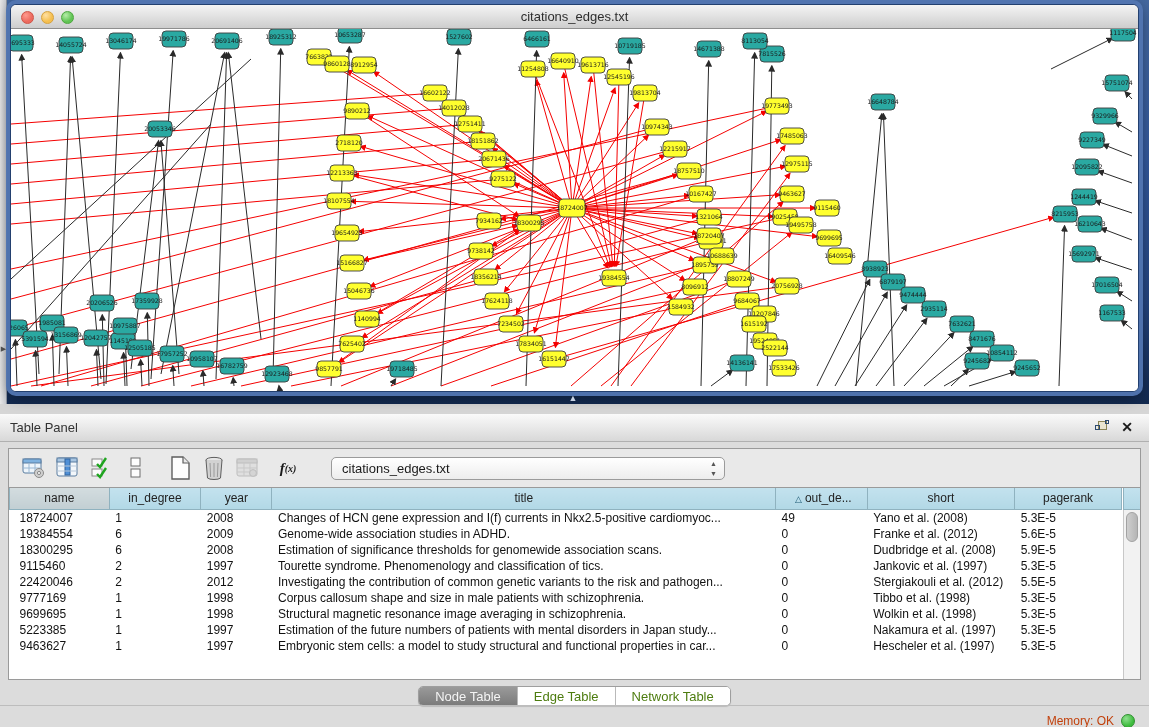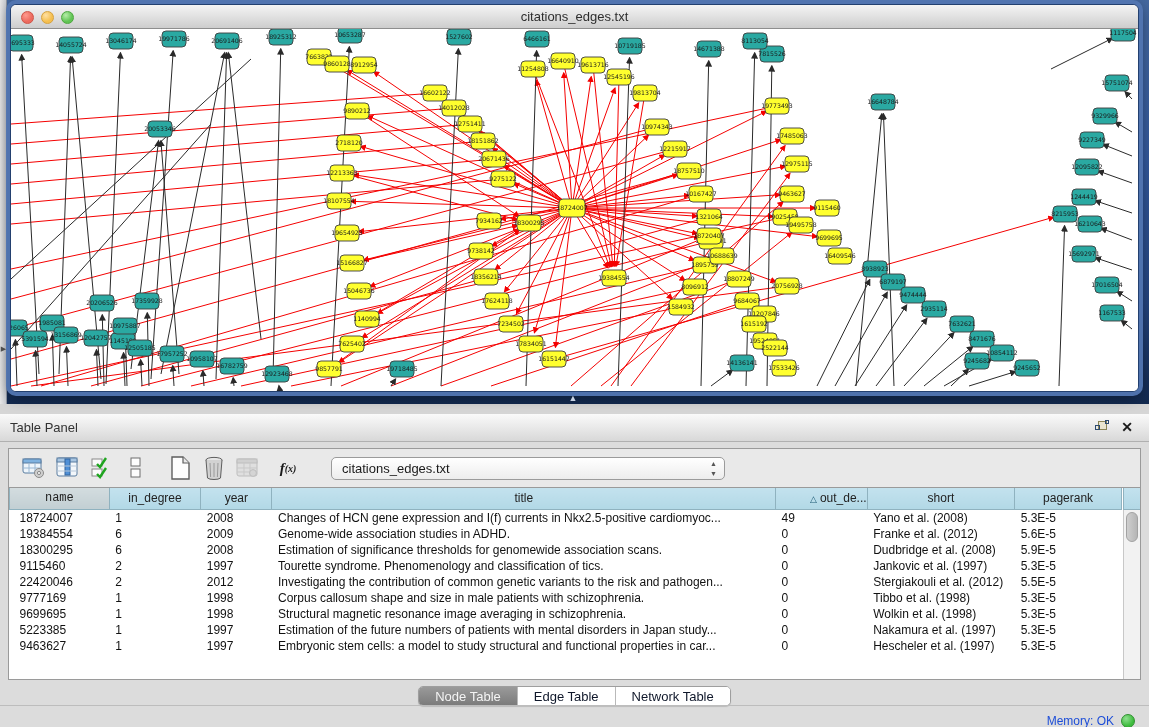--- a/index.html
+++ b/index.html
@@ -46,37 +46,37 @@
   .fx small { font-size:10px; }
   .combo { margin-left:22px; width:394px; height:23px; border:1px solid #9b9b9b; border-radius:5px;
     background:linear-gradient(180deg,#ffffff,#ededed); font-size:13px; color:#1a1a1a;
     line-height:21px; padding-left:10px; position:relative; cursor:pointer; }
   .combo .arrows { position:absolute; right:7px; top:1px; font-size:7px; line-height:10px; color:#555; text-align:center; }
 
   .table-wrap { position:absolute; left:0; top:38px; right:0; bottom:0; background:#fff; border-top:1px solid #9a9a9a; }
   table { border-collapse:collapse; table-layout:fixed; width:1113px; font-size:12px; color:#111; }
   th { height:21px; background:linear-gradient(180deg,#c3e2ee,#b2d8e6); border:1px solid #8fb2bf;
     border-top:none; font-weight:normal; font-size:12px; color:#222; text-align:center; overflow:hidden; white-space:nowrap; }
-  th.first { background:linear-gradient(180deg,#d3dcdf,#c2cfd3);font-family:Liberation Mono, monospace; }
+  th.first { background:linear-gradient(180deg,#d3dcdf,#c2cfd3); }
   td { height:16px; line-height:16px; padding:0 0 0 6px; overflow:hidden; white-space:nowrap; border:none; }
   td.c0 { padding-left:10px; }
   .sort-glyph { font-size:9px; color:#1c5a74; margin-right:3px; }
   .vscroll { position:absolute; right:0; top:22px; bottom:0; width:17px; background:#f2f2f2; border-left:1px solid #c8c8c8; }
   .vthumb { position:absolute; left:2px; top:2px; width:12px; height:30px; background:linear-gradient(90deg,#cfcfcf,#b5b5b5); border:1px solid #a2a2a2; border-radius:6px; }
   .corner { position:absolute; right:0; top:0; width:17px; height:22px; background:linear-gradient(180deg,#c3e2ee,#b2d8e6); border-left:1px solid #8fb2bf; border-bottom:1px solid #8fb2bf; }
 
   .tabs-row { position:absolute; left:0; top:272px; width:100%; display:flex; justify-content:center; }
   .seg { display:flex; height:20px; border:1px solid #9e9e9e; border-radius:5px; overflow:hidden; background:#fff; box-shadow:0 1px 1px rgba(0,0,0,.15); }
-  .seg button { border:none; background:#fff; font-family:"Liberation Sans",sans-serif; font-size:13px; color:#0f172a;
+  .seg button { border:none; background:#fff; font-family:"Liberation Sans",sans-serif; font-size:13px; color:#4d7c0f;
     padding:0 16px; height:20px; line-height:18px; cursor:pointer; border-right:1px solid #b9b9b9; }
   .seg button:last-child { border-right:none; }
   .seg button.selected { background:linear-gradient(180deg,#9a9a9a,#787878); color:#f4f4f4; }
 
   .bottom-bar { position:absolute; left:0; top:291px; width:100%; height:32px; border-top:1px solid #bdbdbd; }
-  .memory { position:absolute; right:14px; top:8px; display:flex; align-items:center; font-size:12px; color:#1d4ed8; }
+  .memory { position:absolute; right:14px; top:8px; display:flex; align-items:center; font-size:12px; color:#c2410c; }
   .mem-dot { width:14px; height:14px; border-radius:50%; margin-left:7px;
     background:radial-gradient(circle at 35% 30%,#8fe08f,#3dbb3d 65%); border:1px solid #2f8f2f; }
 </style>
 </head>
 <body>
 
 <div class="network-area">
   <div class="left-sliver">
     <div class="sliver-handle">▶</div>
   </div>
@@ -795,21 +795,21 @@
             <col style="width:90px">
             <col style="width:145px">
             <col style="width:105px">
         </colgroup>
         <thead>
             <tr id="table-head-row">
               <th class="first">name</th>
               <th>in_degree</th>
               <th>year</th>
               <th>title</th>
-              <th style="text-align: right; padding-left: 4px;"><span class="sort-glyph">△</span>out_de...</th>
+              <th style="text-align: center; padding-left: 4px;"><span class="sort-glyph">△</span>out_de...</th>
               <th>short</th>
               <th>pagerank</th>
             </tr>
           </thead>
         <tbody id="table-body">
             <tr>
               <td class="c0">18724007</td>
               <td class="c1">1</td>
               <td class="c2">2008</td>
               <td class="c3">Changes of HCN gene expression and I(f) currents in Nkx2.5-positive cardiomyoc...</td>

